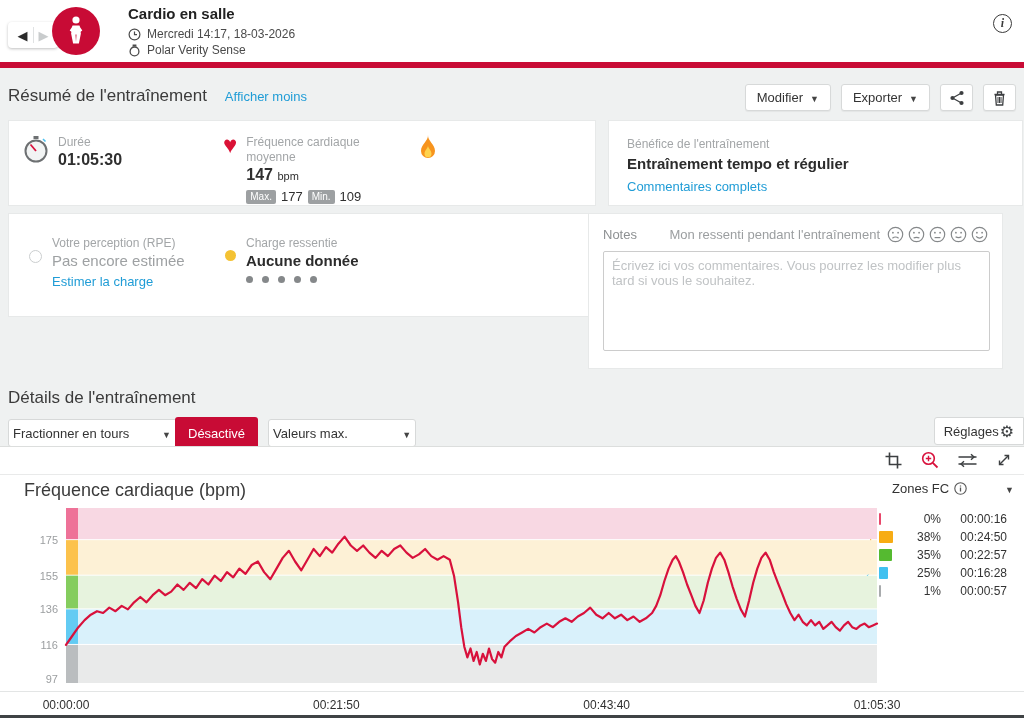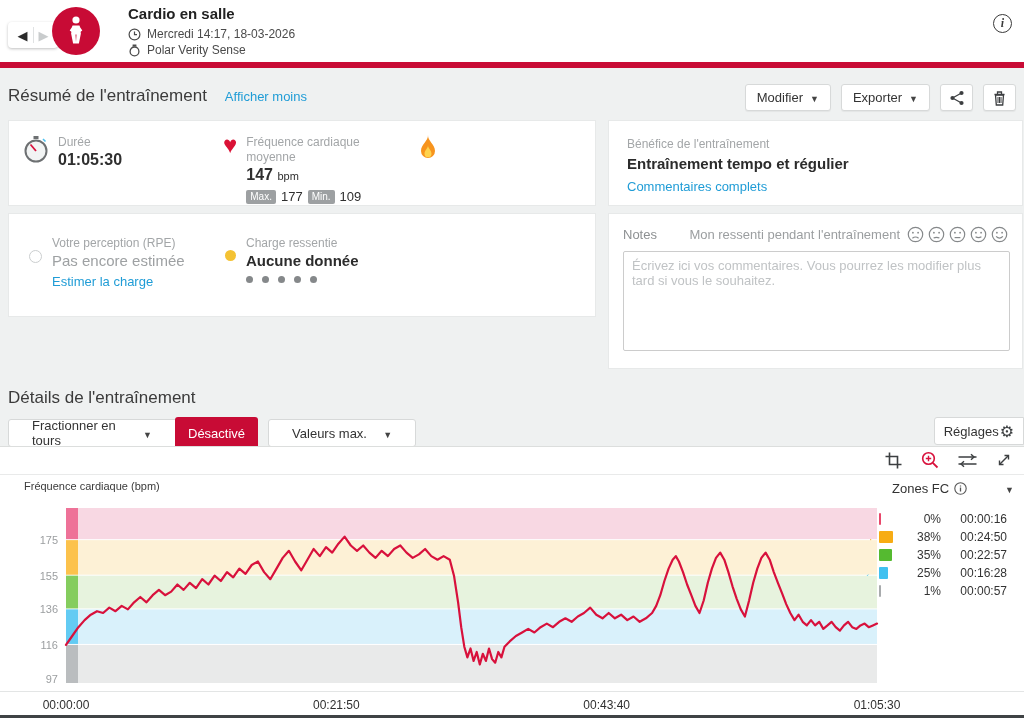--- a/index.html
+++ b/index.html
@@ -53,48 +53,48 @@
 
   .card-rpe { left:8px; top:213px; width:588px; height:104px; padding:22px 0 0 20px; display:flex; }
   .rpe-col { width:196px; display:flex; gap:10px; }
   .rpe-circle { width:13px; height:13px; border:1.5px solid #cbcecf; border-radius:50%; margin-top:14px; }
   .gray-value { font-size:15px; color:#9ea1a3; margin:2px 0 3px; }
   .dark-value { font-size:15px; font-weight:bold; color:#2c2c2c; margin:2px 0 7px; }
   .yellow-dot { width:11px; height:11px; background:#f4c233; border-radius:50%; margin-top:14px; }
   .dots { display:flex; gap:9px; }
   .dots i { width:7px; height:7px; background:#808refs3; background:#85888a; border-radius:50%; }
 
-  .card-notes { left:608px; top:213px; width:415px; height:156px; padding:12px 14px; }
+  .card-notes { left:588px; top:213px; width:415px; height:156px; padding:12px 14px; }
   .notes-head { display:flex; justify-content:space-between; align-items:center; }
   .notes-label { font-size:13px; color:#8d9092; }
   .mood-wrap { display:flex; align-items:center; gap:4px; font-size:13px; color:#9b9ea0;text-align:right; }
   .notes-area { margin-top:8px; width:387px; height:100px; border:1px solid #ccc; border-radius:2px;
     font-family:"Liberation Sans",sans-serif; font-size:13px; color:#333; padding:6px 8px; resize:none; background:#fff; }
   .notes-area::placeholder { color:#c0c3c5; }
 
   
   .det-title { position:absolute; left:8px; top:388px; font-size:17px; color:#3b3b3b; }
   .controls { position:absolute; left:8px; top:417px; display:flex; align-items:center; }
   .dd { height:28px; background:#fff; border:1px solid #d7d9d9; border-radius:3px; font-size:13px; color:#333;
-    display:flex; align-items:center; justify-content:space-between; padding:0 23px; cursor:pointer; gap:14px; }
+    display:flex; align-items:center; justify-content:space-between; padding:0 4px; cursor:pointer; gap:14px; }
   .dd1 { width:168px; border-top-right-radius:0; border-bottom-right-radius:0; }
   .red-btn { height:32px; background:#c80b35; color:#fff; font-size:13px; border-radius:3px; display:flex;
     align-items:center; padding:0 13px; margin-left:-1px; cursor:pointer; }
   .dd2 { width:148px; margin-left:10px; }
   .settings-btn { position:absolute; right:0; top:417px; height:28px; background:#fff; border:1px solid #d7d9d9;
     border-radius:3px 0 0 3px; font-size:13px; color:#333; display:flex; align-items:center; gap:1px; padding:0 9px; cursor:pointer; }
   .gear { font-size:16px; color:#3c3f41; }
 
   
   .chart-panel { position:absolute; left:0; top:446px; width:1024px; height:269px; background:#fff;
     border-top:1px solid #dcdedd; }
   .chart-toolbar { position:absolute; right:12px; top:451px; display:flex; gap:19px; align-items:center; }
   .chart-toolbar svg { cursor:pointer; }
   .toolbar-line { position:absolute; left:0; top:474px; width:1024px; height:1px; background:#e9eaea; }
-  .chart-title { position:absolute; left:24px; top:480px; font-size:11px; color:#3b3b3b; }
+  .chart-title { position:absolute; left:24px; top:480px; font-size:18px; color:#3b3b3b; }
   .legend-head { position:absolute; right:10px; top:481px; width:150px; display:flex; align-items:center; font-size:13px; color:#333; }
   .legend-head .lh-title { margin-left:28px; }
   .legend-head .lh-caret { margin-left:auto; cursor:pointer; }
   .zone-rows { position:absolute; right:6px; top:510px; width:152px; }
   .zrow { display:flex; align-items:center; height:18px; font-size:12px; }
   .znum { width:13px; text-align:left; }
   .zbarw { width:22px; display:flex; }
   .zbar { height:12px; border-radius:1px; }
   .zpct { width:40px; text-align:right; color:#333; }
   .ztime { width:66px; text-align:right; color:#333; }

